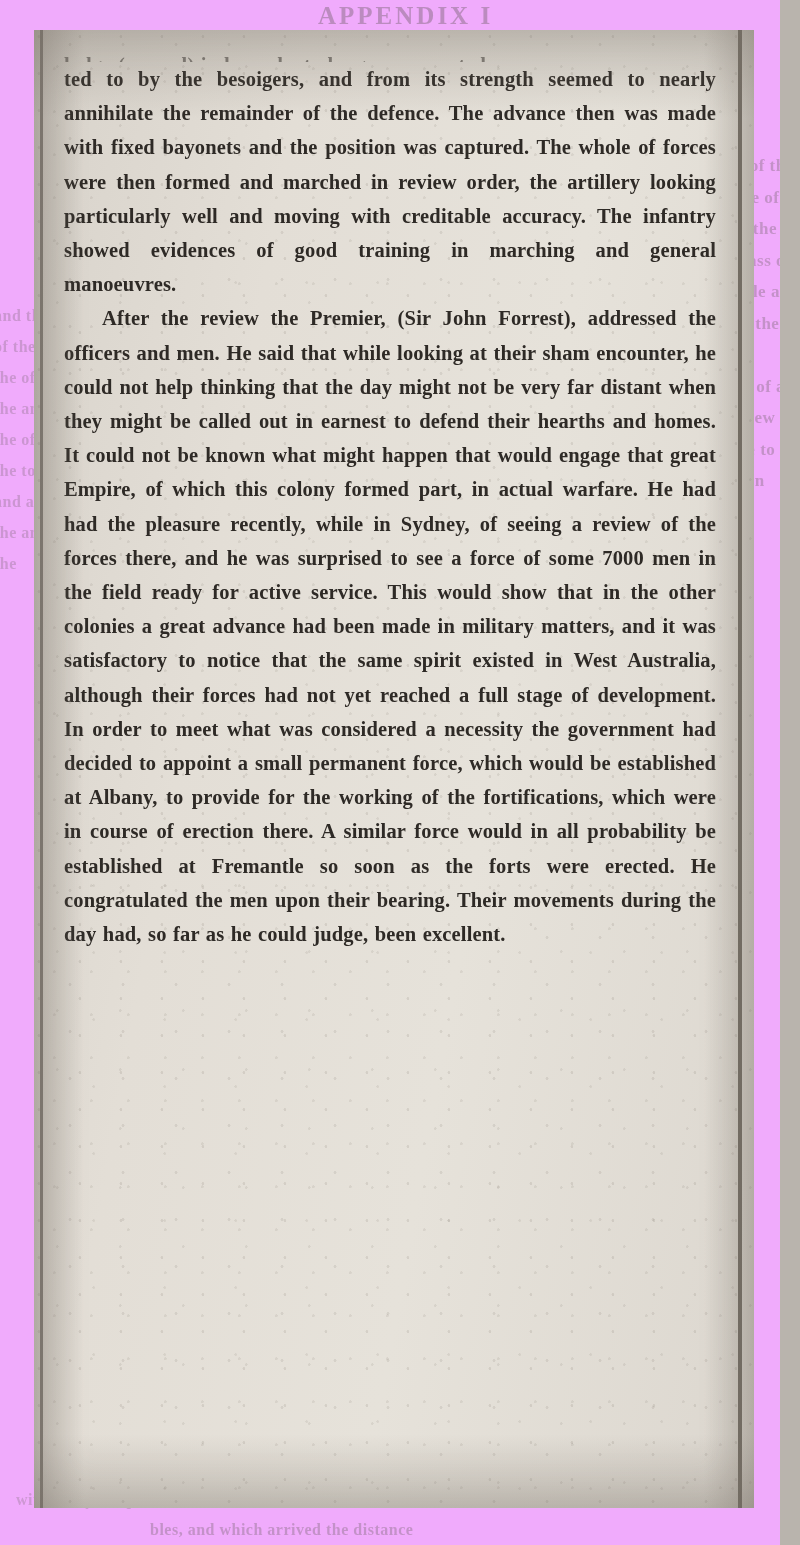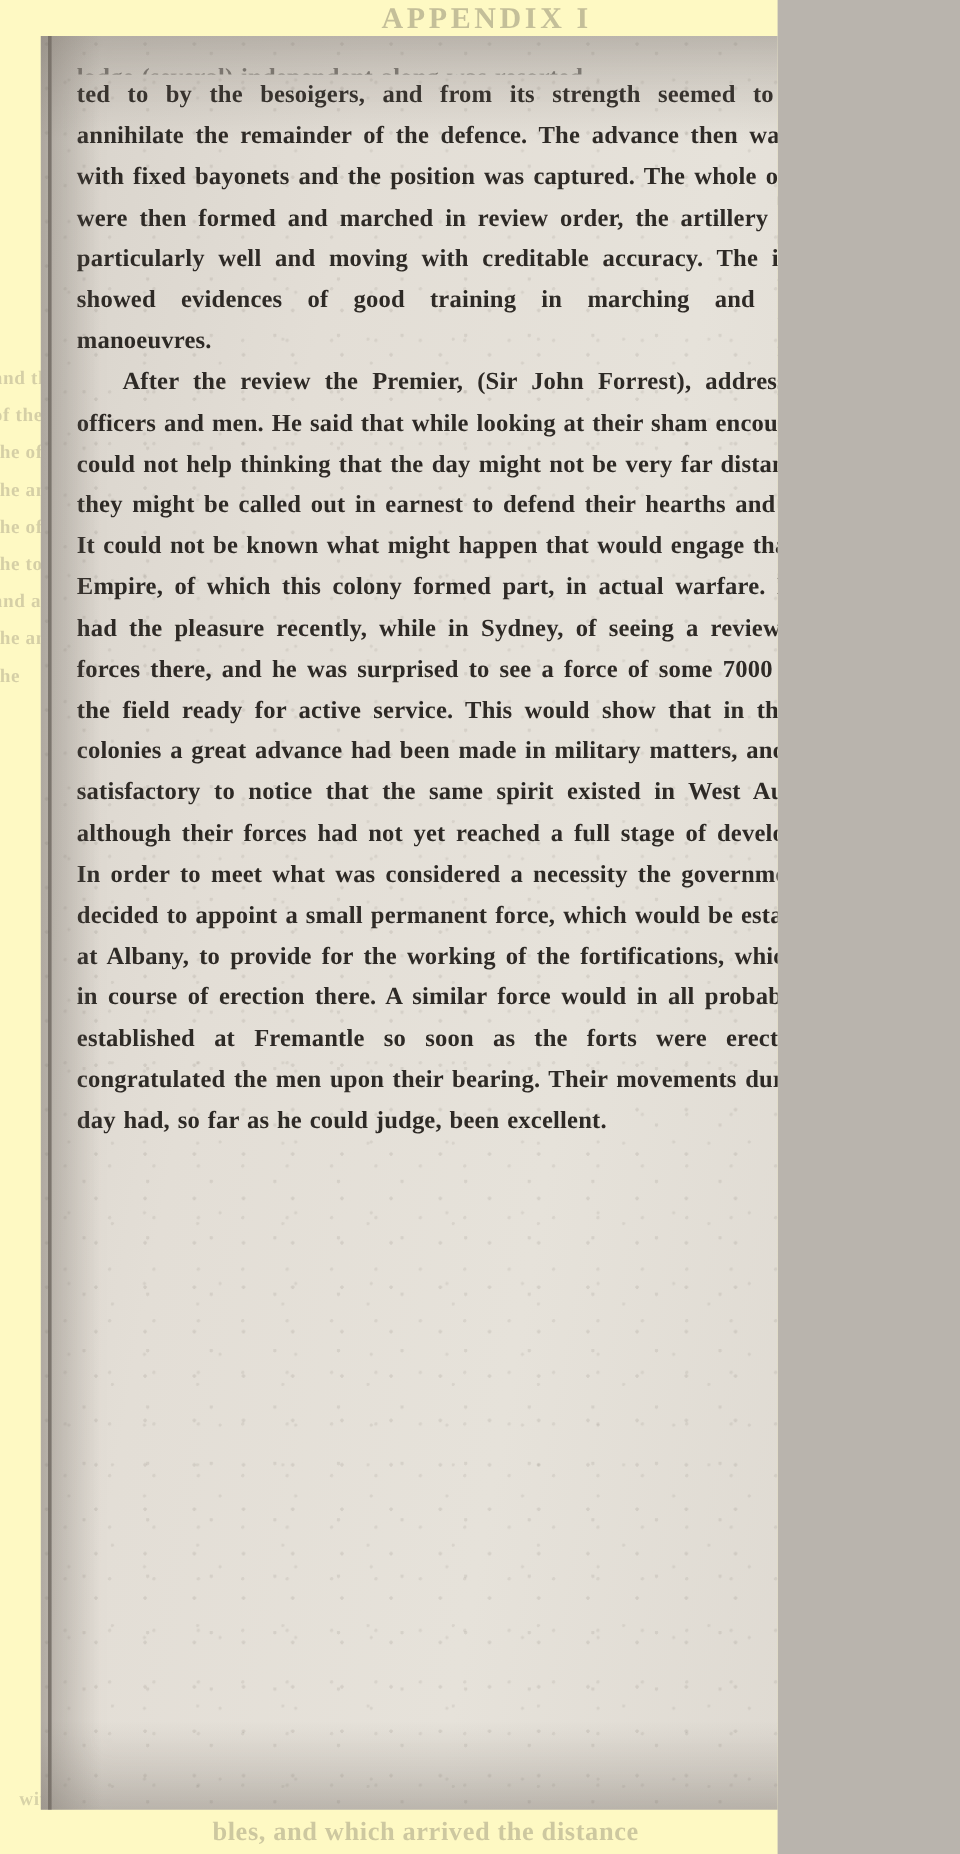--- a/index.html
+++ b/index.html
@@ -2,24 +2,24 @@
 <html><head>
 <meta charset="utf-8">
 <style>
   html, body {
     margin: 0;
     padding: 0;
     background: #b9b4ad;
   }
   #page {
     position: relative;
-    width: 648px;
+    width: 780px;
     height: 1545px;
     overflow: hidden;
-    background: #fef9c3;
+    background: #f0abfc;
     font-family: "Liberation Serif", serif;
   }
 
   
   .bleed {
     position: absolute;
     color: rgba(90, 84, 78, 0.30);
     font-family: "Liberation Serif", serif;
     font-weight: 700;
     letter-spacing: 0.5px;
@@ -47,23 +47,22 @@
     left: -6px;
     width: 60px;
     font-size: 16px;
     line-height: 31px;
     white-space: normal;
     color: rgba(96, 90, 84, 0.26);
   }
   #bleed-bottom {
     bottom: 6px;
     left: 150px;
-    font-size: 22px;
+    font-size: 16px;
     color: rgba(92, 86, 80, 0.30);
-    margin-left: 27px;
   }
   #bleed-bottom2 {
     bottom: 36px;
     left: 16px;
     font-size: 16px;
     color: rgba(96, 90, 84, 0.24);
   }
 
   
   #scan {

